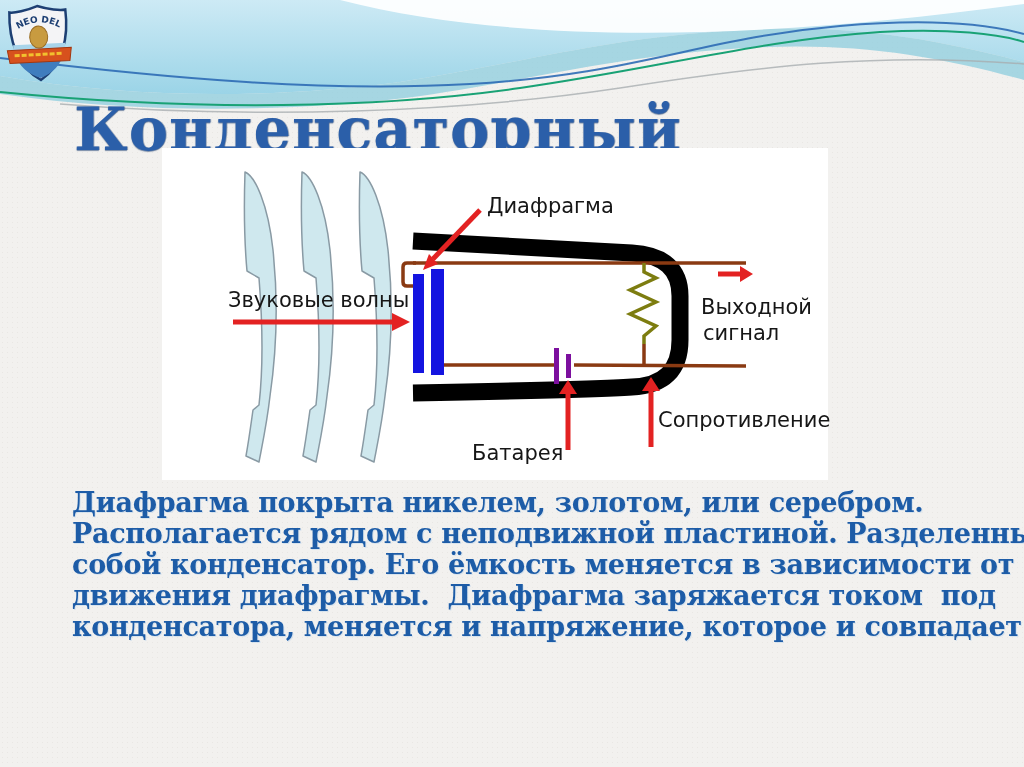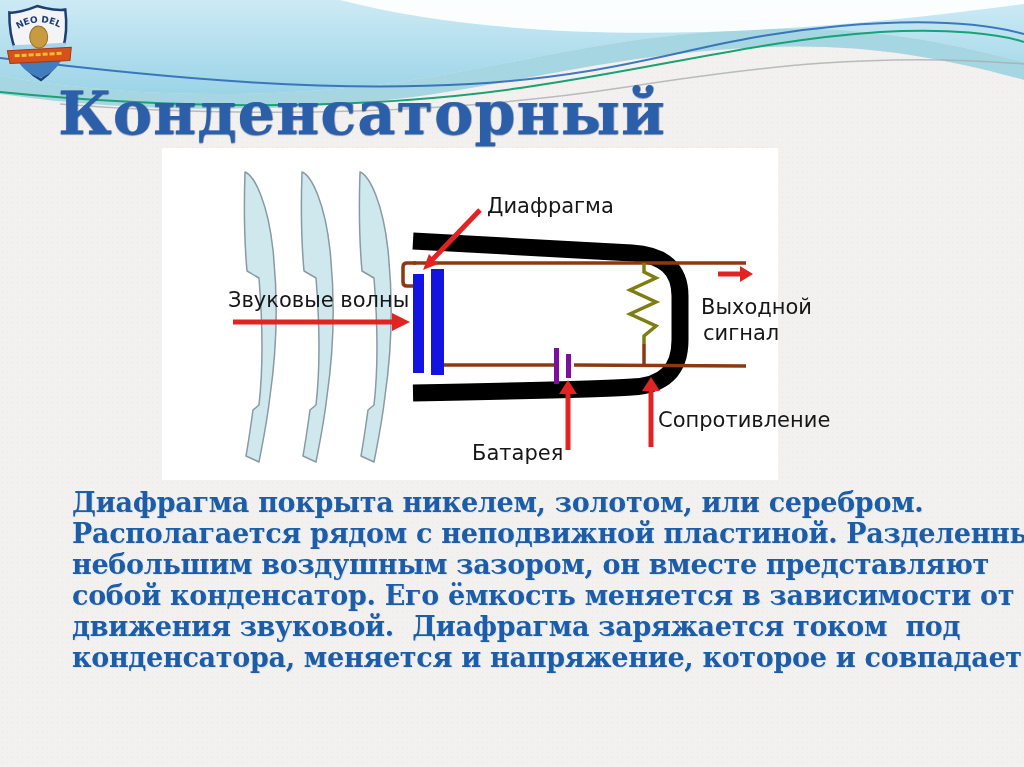--- a/index.html
+++ b/index.html
@@ -6,28 +6,28 @@
   .slide{
     position:relative;width:1024px;height:767px;overflow:hidden;
     background-color:#f2f1ef;
     background-image:radial-gradient(#e9e7e4 0.6px, transparent 0.7px);
     background-size:5px 5px;
     font-family:"Liberation Sans",sans-serif;
   }
   .header-waves{position:absolute;top:0;left:0;}
   .logo-badge{position:absolute;top:4px;left:6px;}
   .slide-title{
-    position:absolute;left:58px;top:84px;margin:0;
+    position:absolute;left:58px;top:84px;margin:16px;
     font-family:"DejaVu Serif","Liberation Serif",serif;
     font-weight:bold;font-size:59px;line-height:1;letter-spacing:1px;
     color:#2b5fa9;
     text-shadow:0 1px 1px rgba(24,58,110,0.55), 1px 0 0 rgba(24,58,110,0.35);
   }
   .diagram-panel{
-    position:absolute;left:162px;top:148px;width:616px;height:332px;
+    position:absolute;left:162px;top:148px;width:666px;height:332px;
     background:#ffffff;
   }
   .dlabel{font-family:"DejaVu Sans","Liberation Sans",sans-serif;font-size:21px;fill:#161616;}
   .arrow-line{stroke:#e32222;stroke-width:5;fill:none;}
   .arrow-head{fill:#e32222;stroke:none;}
   .body-text{
     position:absolute;left:72px;top:487px;width:900px;
     font-family:"DejaVu Serif","Liberation Serif",serif;
     font-weight:bold;font-size:27px;line-height:31px;
     color:#1d5ca7;letter-spacing:-0.3px;
@@ -133,19 +133,18 @@
       <text class="dlabel" x="539" y="166">Выходной</text>
       <text class="dlabel" x="541" y="192">сигнал</text>
       <text class="dlabel" x="496" y="279">Сопротивление</text>
       <text class="dlabel" x="310" y="312">Батарея</text>
     </svg>
   </div>
 
   <div class="body-text">
     <div class="body-line">Диафрагма покрыта никелем, золотом, или серебром.</div>
     <div class="body-line">Располагается рядом с неподвижной пластиной. Разделенные</div>
-    <div class="body-line">небольшим воздушным зазором, он вместе представляют</div>
     <div class="body-line">собой конденсатор. Его ёмкость меняется в зависимости от</div>
-    <div class="body-line">движения звуковой.  Диафрагма заряжается током  под</div>
+    <div class="body-line">движения диафрагмы.  Диафрагма заряжается током  под</div>
     <div class="body-line">конденсатора, меняется и напряжение, которое и совпадает с</div>
   </div>
 
 </div>
 
 </body></html>

